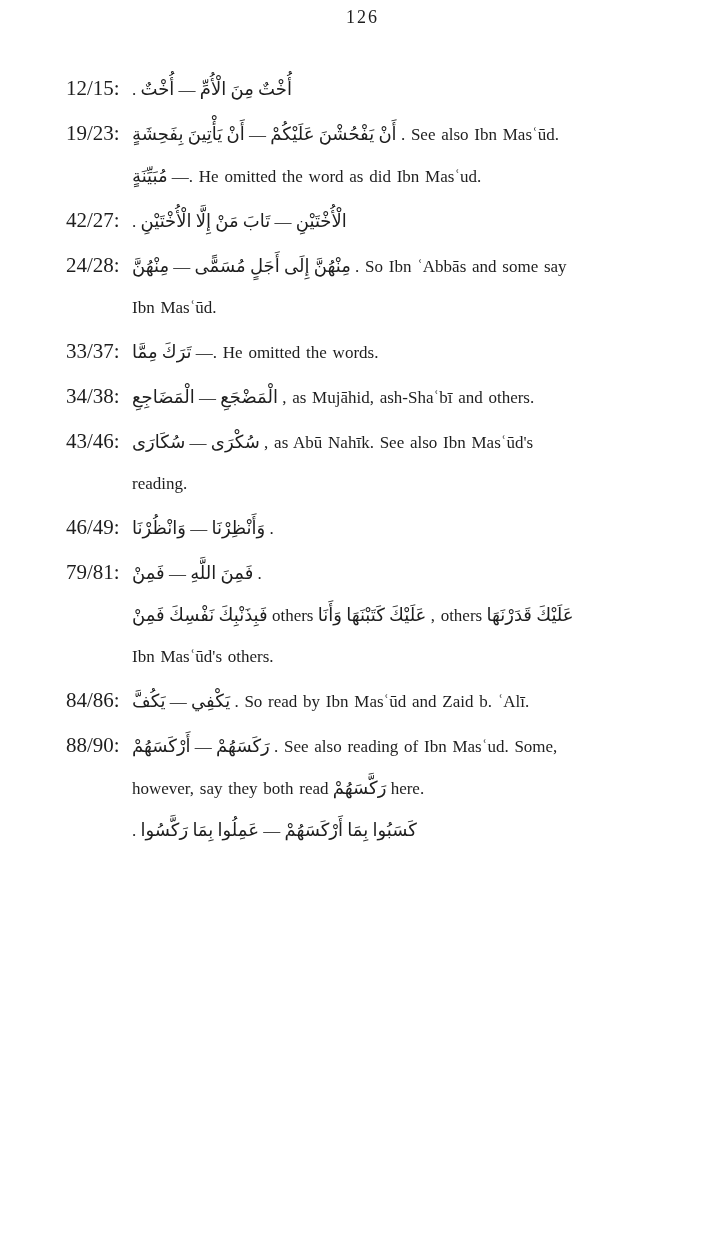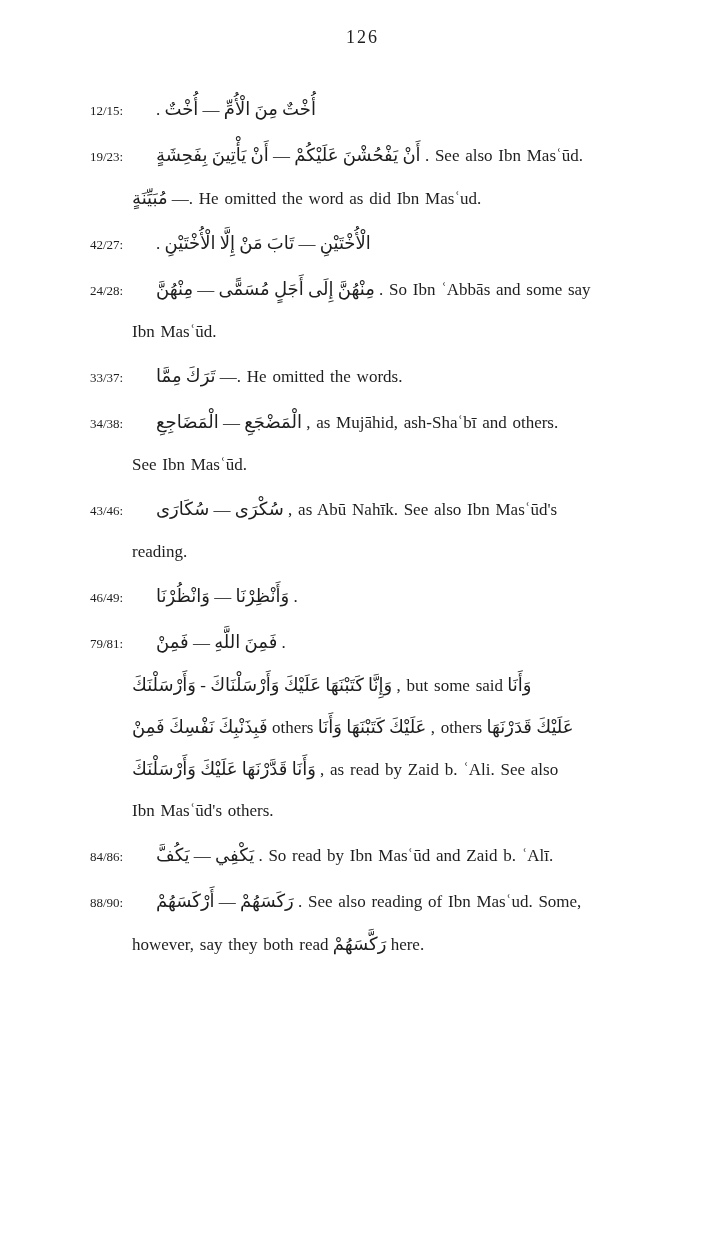--- a/index.html
+++ b/index.html
@@ -3,36 +3,35 @@
 <meta charset="utf-8">
 <style>
   html,body{margin:0;padding:0;}
   body{
     width:725px;height:1235px;
     background:#ffffff;
     color:#1e1e1e;
     font-family:"Liberation Serif",serif;
     overflow:hidden;
   }
-  .page{padding-top:24px;}
+  .page{padding-top:4px;}
   .page-number{
     text-align:center;
     font-size:18px;
     letter-spacing:2px;
     line-height:26px;
     margin-bottom:38px;
   }
   .content{}
   .entry{margin:0 24px 3px 132px;}
   .line{line-height:41px;font-size:17px;white-space:normal;}
   .line.first{text-indent:-66px;}
   .ref{
     display:inline-block;width:66px;text-indent:0;
-    font-size:13px;
-    margin-left:24px;
+    font-size:21px;
   }
   .lat{
     font-family:"Liberation Serif",serif;
     font-size:17px;
     word-spacing:1.5px;
   }
   .ar{
     font-family:"DejaVu Sans",sans-serif;
     font-size:18px;
     direction:rtl;
@@ -57,37 +56,35 @@
       </div>
       <div class="entry">
         <div class="line first"><span class="ref">24/28:</span><span class="ar" dir="rtl">مِنْهُنَّ</span> <span class="lat">—</span> <span class="ar" dir="rtl">مُسَمًّى</span> <span class="ar" dir="rtl">أَجَلٍ</span> <span class="ar" dir="rtl">إِلَى</span> <span class="ar" dir="rtl">مِنْهُنَّ</span> <span class="lat">. So Ibn ʿAbbās and some say</span> </div>
         <div class="line"><span class="lat">Ibn Masʿūd.</span> </div>
       </div>
       <div class="entry">
         <div class="line first"><span class="ref">33/37:</span><span class="ar" dir="rtl">مِمَّا</span> <span class="ar" dir="rtl">تَرَكَ</span> <span class="lat">—. He omitted the words.</span> </div>
       </div>
       <div class="entry">
         <div class="line first"><span class="ref">34/38:</span><span class="ar" dir="rtl">الْمَضَاجِعِ</span> <span class="lat">—</span> <span class="ar" dir="rtl">الْمَضْجَعِ</span> <span class="lat">, as Mujāhid, ash-Shaʿbī and others.</span> </div>
-        <div class="line"><span class="lat">See Ibn Masʿūd.</span> </div>
       </div>
       <div class="entry">
         <div class="line first"><span class="ref">43/46:</span><span class="ar" dir="rtl">سُكَارَى</span> <span class="lat">—</span> <span class="ar" dir="rtl">سُكْرَى</span> <span class="lat">, as Abū Nahīk. See also Ibn Masʿūd's</span> </div>
         <div class="line"><span class="lat">reading.</span> </div>
       </div>
       <div class="entry">
         <div class="line first"><span class="ref">46/49:</span><span class="ar" dir="rtl">وَانْظُرْنَا</span> <span class="lat">—</span> <span class="ar" dir="rtl">وَأَنْظِرْنَا</span> <span class="lat">.</span> </div>
       </div>
       <div class="entry">
         <div class="line first"><span class="ref">79/81:</span><span class="ar" dir="rtl">فَمِنْ</span> <span class="lat">—</span> <span class="ar" dir="rtl">اللَّهِ</span> <span class="ar" dir="rtl">فَمِنَ</span> <span class="lat">.</span> </div>
-        <div class="line"><span class="ar" dir="rtl">وَأَرْسَلْنَكَ</span> <span class="lat">-</span> <span class="ar" dir="rtl">وَأَرْسَلْنَاكَ</span> <span class="ar" dir="rtl">عَلَيْكَ</span> <span class="ar" dir="rtl">كَتَبْنَهَا</span> <span class="ar" dir="rtl">وَإِنَّا</span> <span class="lat">, but some said</span> <span class="ar" dir="rtl">وَأَنَا</span> </div>
         <div class="line"><span class="ar" dir="rtl">فَمِنْ</span> <span class="ar" dir="rtl">نَفْسِكَ</span> <span class="ar" dir="rtl">فَبِذَنْبِكَ</span> <span class="lat">others</span> <span class="ar" dir="rtl">وَأَنَا</span> <span class="ar" dir="rtl">كَتَبْنَهَا</span> <span class="ar" dir="rtl">عَلَيْكَ</span> <span class="lat">, others</span> <span class="ar" dir="rtl">قَدَرْنَهَا</span> <span class="ar" dir="rtl">عَلَيْكَ</span> </div>
-        <div class="line"><span class="ar" dir="rtl">وَأَرْسَلْنَكَ</span> <span class="ar" dir="rtl">عَلَيْكَ</span> <span class="ar" dir="rtl">قَدَّرْنَهَا</span> <span class="ar" dir="rtl">وَأَنَا</span> <span class="lat">, as read by Zaid b. ʿAli. See also</span> </div>
         <div class="line"><span class="lat">Ibn Masʿūd's others.</span> </div>
       </div>
       <div class="entry">
         <div class="line first"><span class="ref">84/86:</span><span class="ar" dir="rtl">يَكُفَّ</span> <span class="lat">—</span> <span class="ar" dir="rtl">يَكْفِي</span> <span class="lat">. So read by Ibn Masʿūd and Zaid b. ʿAlī.</span> </div>
       </div>
       <div class="entry">
         <div class="line first"><span class="ref">88/90:</span><span class="ar" dir="rtl">أَرْكَسَهُمْ</span> <span class="lat">—</span> <span class="ar" dir="rtl">رَكَسَهُمْ</span> <span class="lat">. See also reading of Ibn Masʿud. Some,</span> </div>
         <div class="line"><span class="lat">however, say they both read</span> <span class="ar" dir="rtl">رَكَّسَهُمْ</span> <span class="lat">here.</span> </div>
+        <div class="line"><span class="lat">.</span> <span class="ar" dir="rtl">رَكَّسُوا</span> <span class="ar" dir="rtl">بِمَا</span> <span class="ar" dir="rtl">عَمِلُوا</span> <span class="lat">—</span> <span class="ar" dir="rtl">أَرْكَسَهُمْ</span> <span class="ar" dir="rtl">بِمَا</span> <span class="ar" dir="rtl">كَسَبُوا</span> </div>
       </div>
     </div>
 </div>
 
 </body></html>

